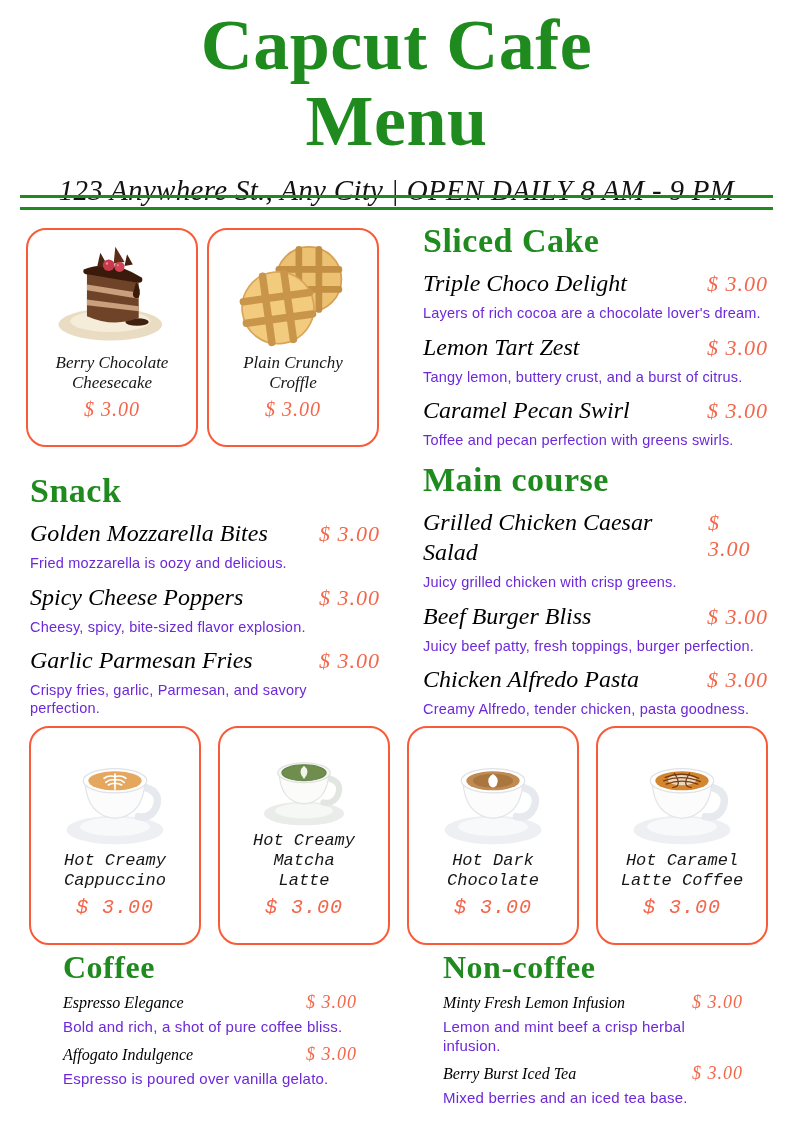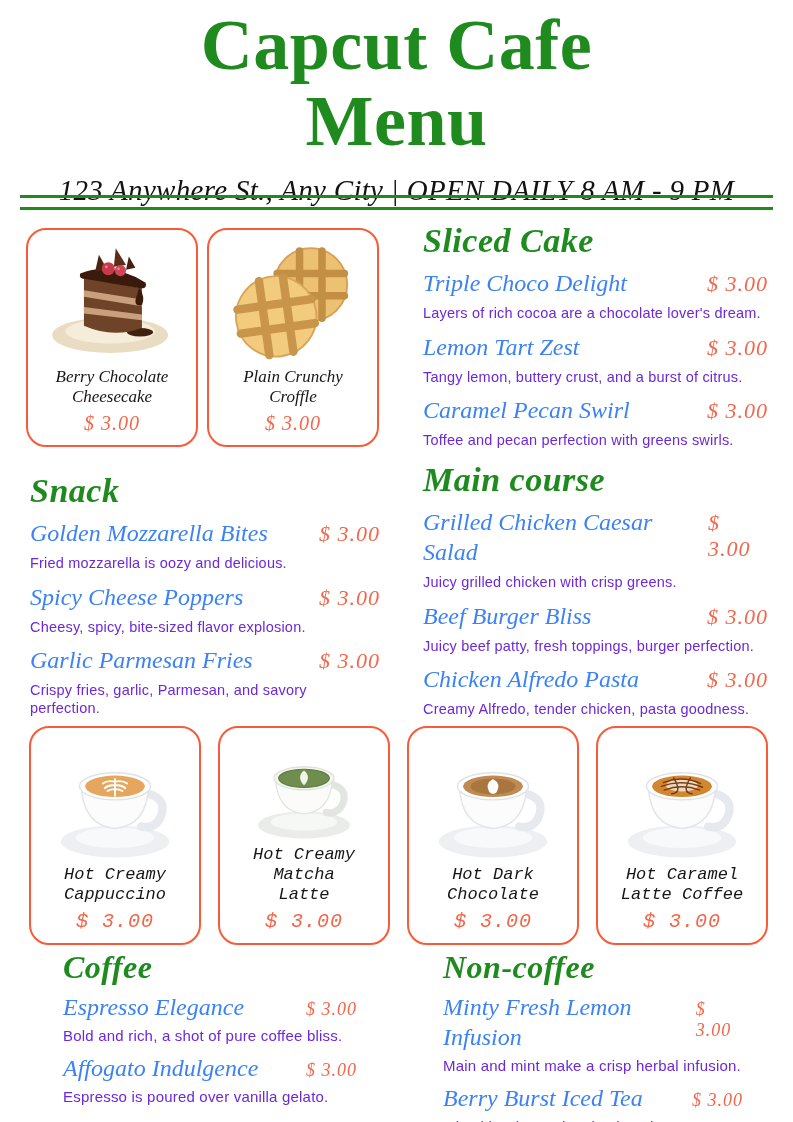--- a/index.html
+++ b/index.html
@@ -10,42 +10,42 @@
   .header{position:absolute;top:8px;left:0;right:0;text-align:center;}
   .title{margin:0;color:var(--green);font-weight:700;font-size:72px;line-height:1.05;
          white-space:pre-line;letter-spacing:.5px;}
   .subtitle{margin-top:15px;font-style:italic;font-size:29px;color:#121212;letter-spacing:.3px;}
   .double-rule{position:absolute;top:195px;left:20px;right:20px;height:9px;
                border-top:3px solid var(--green);border-bottom:3px solid var(--green);}
 
   
   .card{box-sizing:border-box;width:172px;height:219px;background:#fff;
         border:2.5px solid var(--orange);border-radius:20px;
-        display:flex;flex-direction:column;align-items:center;padding:6px 6px 10px;}
+        display:flex;flex-direction:column;align-items:center;padding:6px 6px 24px;}
   .card svg{display:block;}
   .card-name{font-style:italic;font-size:17px;line-height:1.18;text-align:center;
              white-space:pre-line;color:#161616;}
   .card-price{font-style:italic;font-size:20px;color:var(--price);margin-top:5px;letter-spacing:1px;}
   .top-cards{position:absolute;top:228px;left:26px;width:354px;display:flex;gap:9px;}
   .drink-cards{position:absolute;top:726px;left:29px;width:739px;display:flex;justify-content:space-between;font-family:Liberation Mono, monospace;}
 
   
   .section{position:absolute;}
-  .sec-title{margin:0 0 9px 0;color:var(--green);font-weight:700;font-size:34px;line-height:1.1;letter-spacing:.5px;font-style:italic;}
+  .sec-title{margin:0 0 9px 0;color:var(--green);font-weight:700;font-size:34px;line-height:1.1;letter-spacing:.5px;}
   .mi-head{display:flex;justify-content:space-between;align-items:baseline;}
-  .mi-name{font-style:italic;font-size:24px;line-height:1.25;color:#3b82f6;}
+  .mi-name{font-style:italic;font-size:24px;line-height:1.25;color:#000000;}
   .mi-price{font-style:italic;font-size:22px;color:var(--price);letter-spacing:1px;}
   .mi-desc{font-family:"Liberation Sans",sans-serif;font-size:14.5px;line-height:1.25;
            color:#6d28d9;margin:6px 0 9px 0;letter-spacing:.2px;}
   .sec-sliced-cake{top:222px;left:423px;width:345px;}
   .sec-snack{top:472px;left:30px;width:350px;}
   .sec-main-course{top:461px;left:423px;width:345px;}
   
   .small .sec-title{font-size:32px;margin-bottom:7px;}
-  .small .mi-name{font-size:24px;line-height:1.25;}
+  .small .mi-name{font-size:16px;line-height:1.25;}
   .small .mi-price{font-size:18px;}
   .small .mi-desc{font-size:15px;margin:5px 0 7px 0;}
   .sec-coffee{top:950px;left:63px;width:294px;}
   .sec-non-coffee{top:950px;left:443px;width:300px;}
 </style>
 </head>
 <body>
 
 <div class="page" style="--green: #1f8b1f; --orange: #f95b38; --price: #f4664a;">
 
@@ -269,21 +269,21 @@
     </div>
   </div>
 
   <div class="section small sec-non-coffee">
     <h2 class="sec-title">Non-coffee</h2>
     <div class="mi">
       <div class="mi-head">
         <span class="mi-name">Minty Fresh Lemon Infusion</span>
         <span class="mi-price">$ 3.00</span>
       </div>
-      <div class="mi-desc">Main and mint make a crisp herbal infusion.</div>
+      <div class="mi-desc">Lemon and mint beef a crisp herbal infusion.</div>
     </div>
     <div class="mi">
       <div class="mi-head">
         <span class="mi-name">Berry Burst Iced Tea</span>
         <span class="mi-price">$ 3.00</span>
       </div>
       <div class="mi-desc">Mixed berries and an iced tea base.</div>
     </div>
   </div>
 

